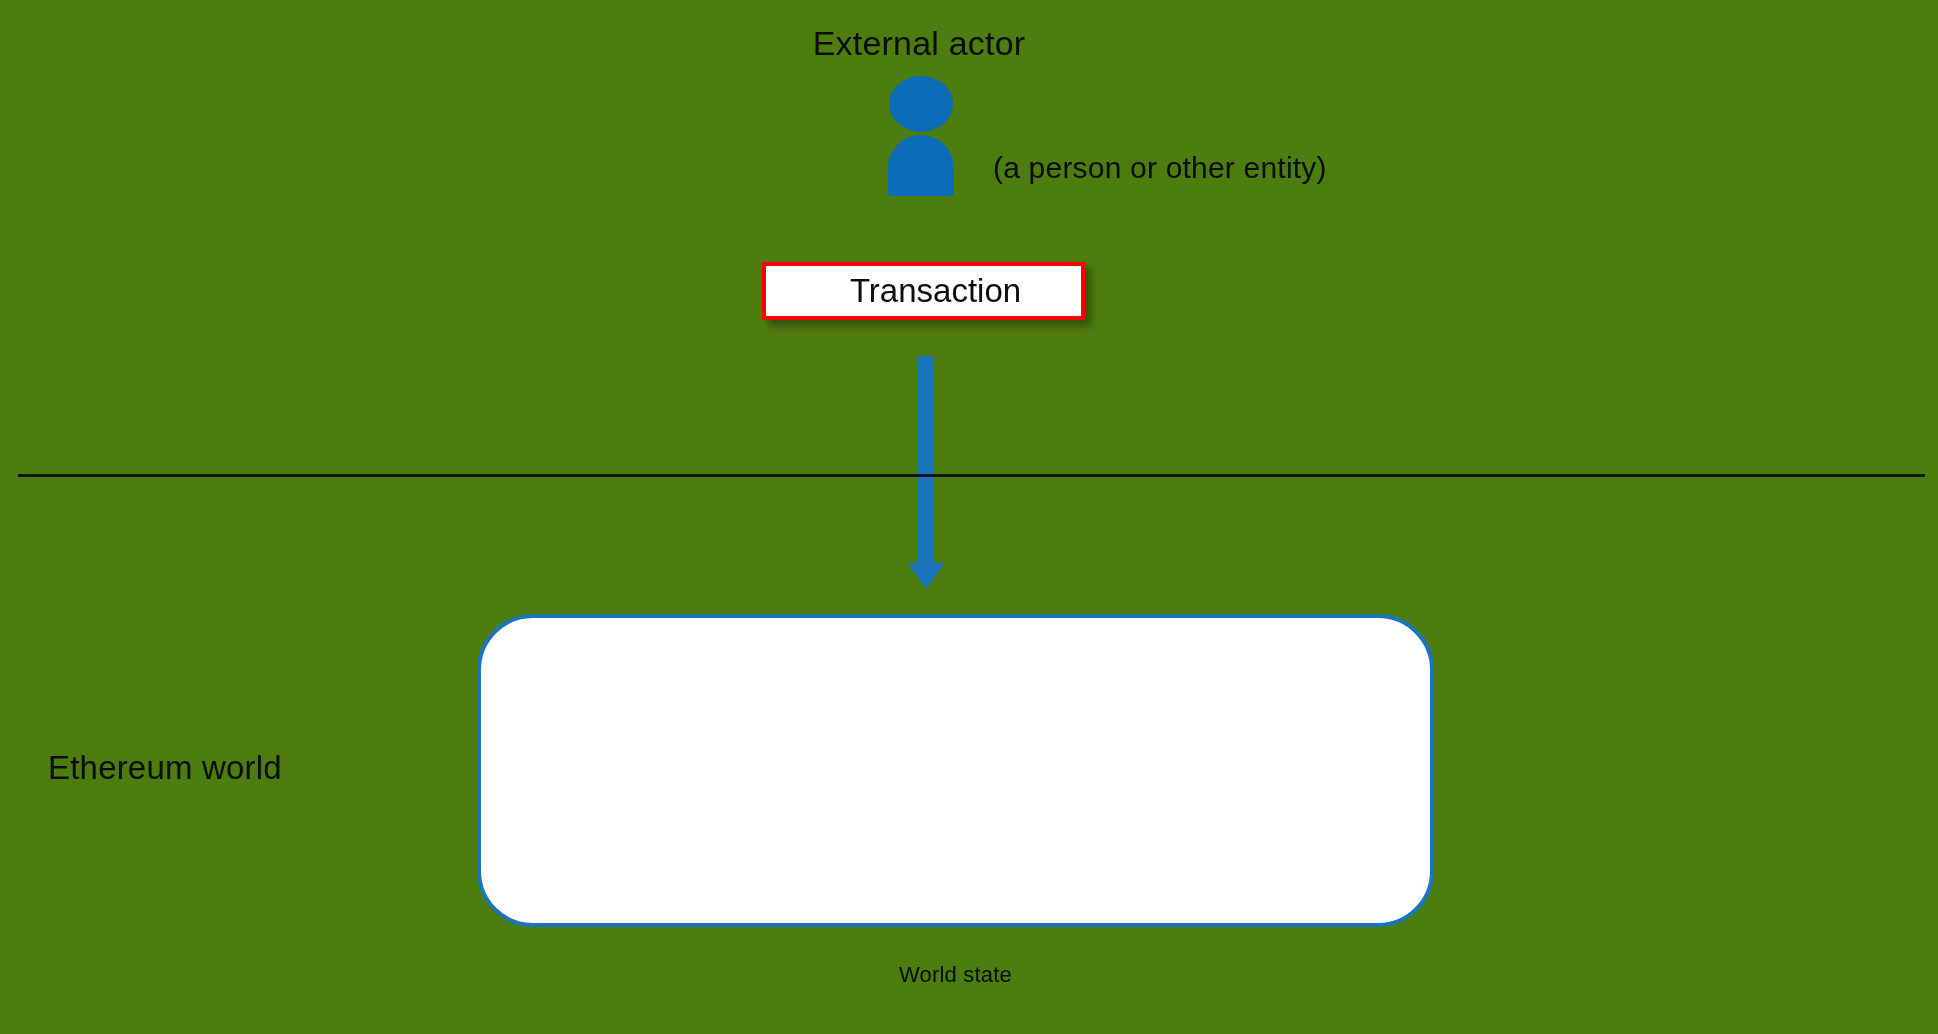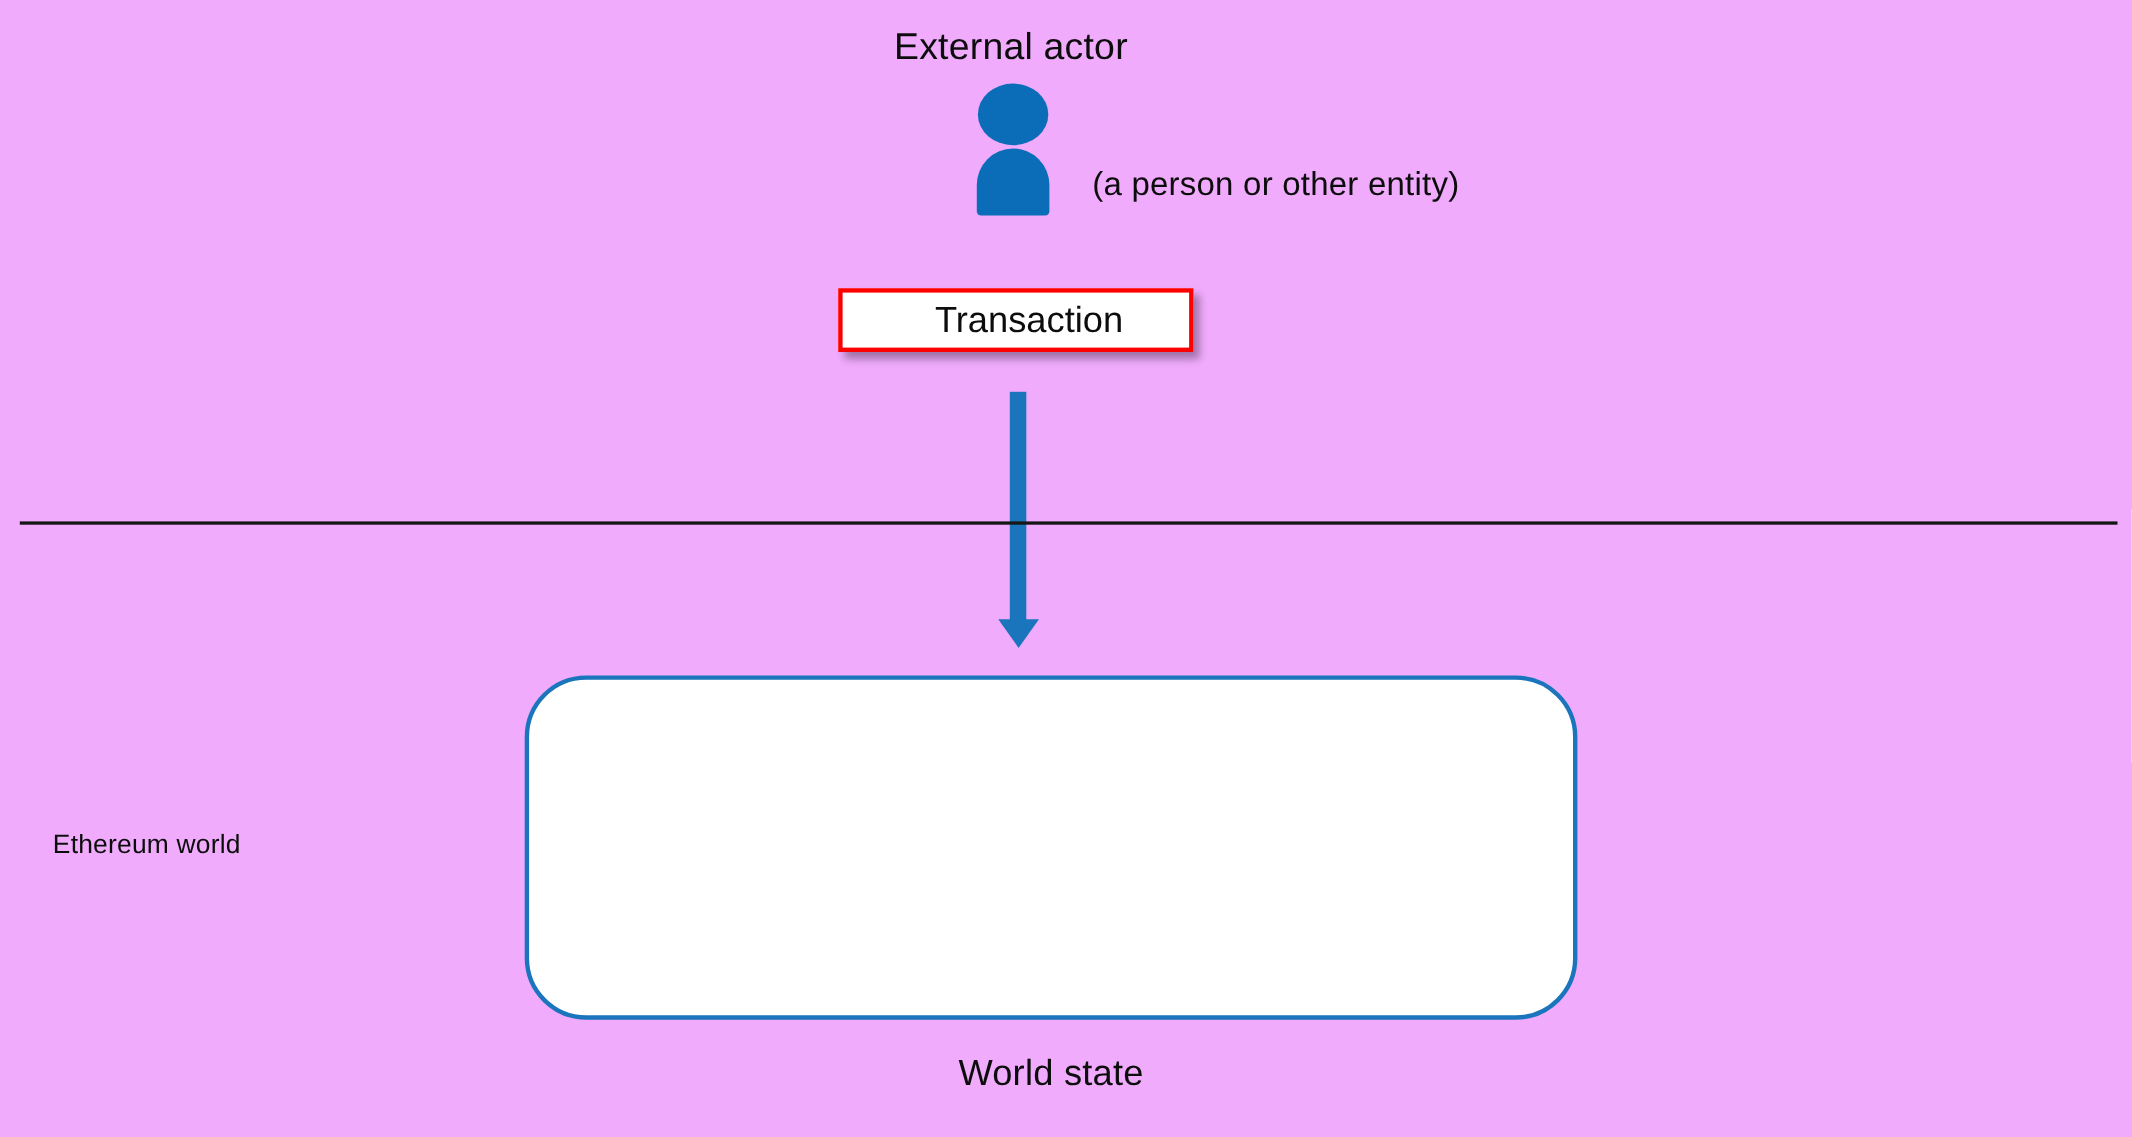--- a/index.html
+++ b/index.html
@@ -5,21 +5,21 @@
 <style>
   html, body {
     margin: 0;
     padding: 0;
     background: #ffffff;
   }
   #canvas {
     position: relative;
     width: 1938px;
     height: 1034px;
-    background: #f0abfc;
+    background: #4d7c0f;
     overflow: hidden;
     font-family: "Liberation Sans", sans-serif;
     color: #0d0d0d;
     -webkit-font-smoothing: antialiased;
   }
 
   
   .label {
     position: absolute;
     white-space: nowrap;
@@ -37,29 +37,29 @@
   }
   #actor-note {
     left: 993px;
     top: 150px;
     font-size: 30px;
     line-height: 36px;
   }
   #ethereum-world-label {
     left: 48px;
     top: 748px;
-    font-size: 24px;
+    font-size: 33px;
     line-height: 40px;
   }
   #world-state-label {
     left: 477px;
     top: 955px;
     width: 957px;
     text-align: center;
-    font-size: 33px;
+    font-size: 22px;
     line-height: 40px;
   }
 
   
   #actor-icon {
     position: absolute;
     left: 886px;
     top: 74px;
     width: 70px;
     height: 124px;

